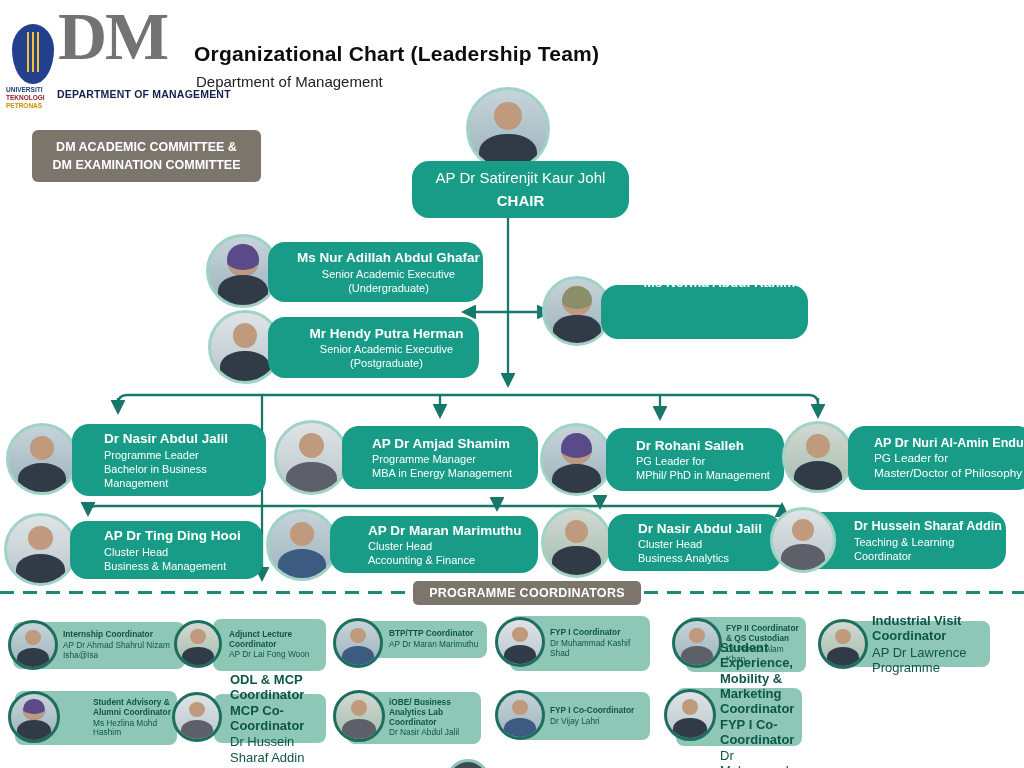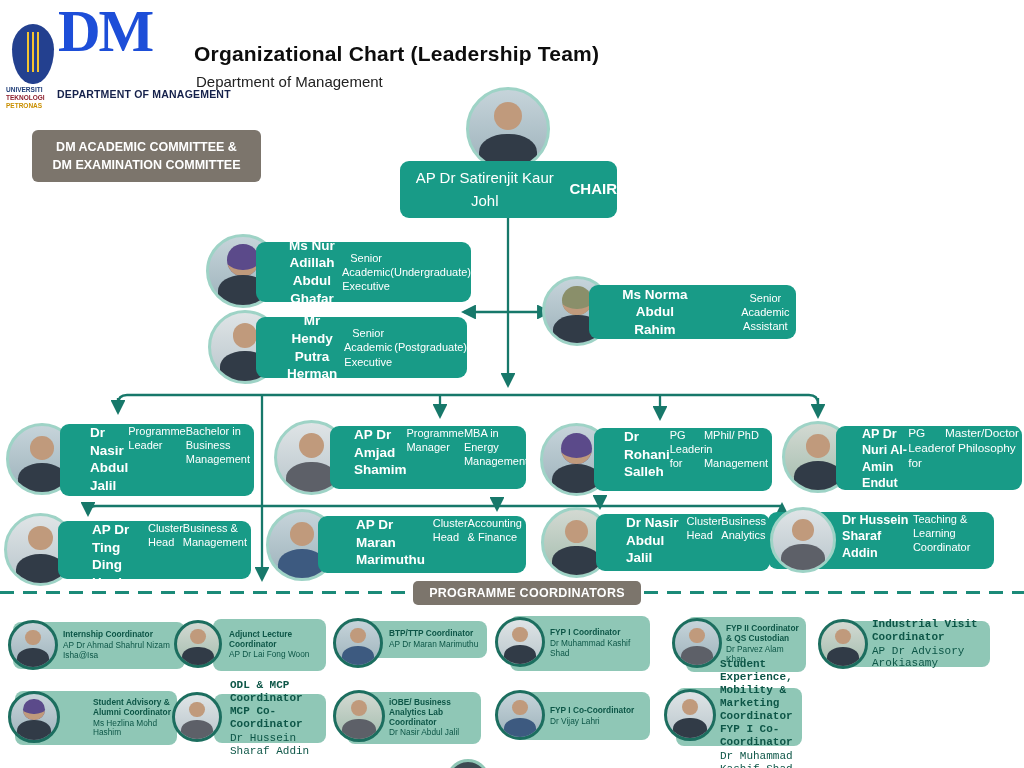--- a/index.html
+++ b/index.html
@@ -12,32 +12,32 @@
   .abs{position:absolute;}
   
   .logo-shield{left:12px;top:24px;width:42px;height:60px;background:#23408f;
     border-radius:50% 50% 48% 48% / 42% 42% 58% 58%;}
   .logo-shield::after{content:"";position:absolute;left:15px;top:8px;width:12px;height:40px;
     background:repeating-linear-gradient(90deg,#f4c430 0 2px,transparent 2px 5px);}
   .logo-university{left:6px;top:86px;width:58px;font-size:6.5px;font-weight:bold;line-height:1.25;text-align:left;}
   .logo-university .u1{color:#1e3c77;display:block;} .logo-university .u2{color:#8d1f2d;display:block;}
   .logo-university .u3{color:#c98f00;display:block;}
   .dm-big{left:58px;top:2px;font-family:"Liberation Serif",serif;font-weight:bold;
-    font-size:59px;color:#1d4ed8;letter-spacing:-2px;line-height:1;}
+    font-size:68px;color:#737373;letter-spacing:-2px;line-height:1;}
   .dm-sub{left:57px;top:88px;font-size:10.5px;font-weight:bold;color:#15214b;letter-spacing:.2px;}
   .page-title{left:194px;top:42px;font-size:21px;font-weight:800;color:#0d0d0d;letter-spacing:.2px;}
   .page-subtitle{left:196px;top:73px;font-size:15px;color:#222;}
   
   .graybox{background:var(--gray);color:#fff;border-radius:6px;display:flex;flex-direction:column;
     align-items:center;justify-content:center;text-align:center;}
   .committee{left:32px;top:130px;width:229px;height:52px;font-size:12.5px;font-weight:bold;line-height:1.45;}
   .banner{left:413px;top:581px;width:228px;height:24px;font-size:12.5px;font-weight:bold;letter-spacing:.3px;border-radius:5px;}
   
-  .tealcard{position:absolute;background:var(--teal);border-radius:9px;color:#fff;
-    display:flex;flex-direction:row;justify-content:center;box-sizing:border-box;}
+  .tealcard{position:absolute;background:var(--teal);border-radius:17px;color:#fff;
+    display:flex;flex-direction:column;justify-content:center;box-sizing:border-box;margin-left:12px;}
   .tealcard.center{align-items:center;text-align:center;}
   .lname{font-weight:bold;font-size:13.5px;line-height:1.3;}
   .lrole,.ldetail{font-size:11px;line-height:1.28;}
   .tight .lname{font-size:12.6px;} .tight .lrole,.tight .ldetail{font-size:11.8px;}
   .chaircard{font-size:15px;line-height:1.5;}
   .chaircard .crole{font-weight:bold;}
   
   .avatar{position:absolute;border-radius:50%;overflow:hidden;box-sizing:border-box;
     border:3px solid var(--ring-light);background:linear-gradient(180deg,#c6d4da 0%,#9db2bb 100%);}
   .avatar::before{content:"";position:absolute;width:36%;height:36%;left:32%;top:15%;
@@ -49,21 +49,21 @@
   .avatar.suitgray::after{background:#5d6068;}
   .avatar.suitblue::after{background:#3d5a80;}
   .avatar.bgB{background:linear-gradient(180deg,#d3d9d2 0%,#a3bdae 100%);}
   .avatar.bgC{background:linear-gradient(180deg,#dfe4e6 0%,#b9c6cc 100%);}
   .avatar.ring-dark{border-color:var(--ring-dark);}
   
   .ccard{position:absolute;background:var(--light-card);border-radius:8px;color:var(--card-text);
     display:flex;flex-direction:column;justify-content:center;box-sizing:border-box;}
   .ctitle{font-weight:bold;font-size:8.3px;line-height:1.18;}
   .cname{font-size:8.3px;line-height:1.18;margin-top:1px;}
-  .ccard.small .ctitle,.ccard.small .cname{font-size:11px;font-family:Liberation Mono, monospace;}
+  .ccard.small .ctitle,.ccard.small .cname{font-size:13px;}
   
   .dashline{left:0;top:591px;width:1024px;height:3px;
     background:repeating-linear-gradient(90deg,#1b8a78 0 14px,transparent 14px 23px);}
   .peek{left:446px;top:759px;width:38px;height:38px;border-radius:50%;
     background:#3c4b52;border:3px solid var(--light-card);}
   svg.connectors{position:absolute;left:0;top:0;pointer-events:none;}
 </style>
 </head>
 <body>
 
@@ -215,21 +215,21 @@
 <div class="avatar ring-dark bgC" style="left:495px;top:617px;width:50px;height:50px;"></div>
 
 <div class="ccard" style="left:686px;top:617px;width:120px;height:55px;padding-left:40px;padding-right:3px;">
   <div class="ctitle">FYP II Coordinator &amp; QS Custodian</div>
   <div class="cname">Dr Parvez Alam Khan</div>
 </div>
 <div class="avatar ring-dark suitgray" style="left:672px;top:618px;width:50px;height:50px;"></div>
 
 <div class="ccard small" style="left:832px;top:621px;width:158px;height:46px;padding-left:40px;padding-right:3px;">
   <div class="ctitle">Industrial Visit Coordinator</div>
-  <div class="cname">AP Dr Advisory Arokiasamy</div>
+  <div class="cname">AP Dr Lawrence Programme</div>
 </div>
 <div class="avatar ring-dark bgB" style="left:818px;top:619px;width:50px;height:50px;"></div>
 
 <div class="ccard" style="left:15px;top:691px;width:162px;height:54px;padding-left:78px;padding-right:3px;">
   <div class="ctitle">Student Advisory &amp; Alumni Coordinator</div>
   <div class="cname">Ms Hezlina Mohd Hashim</div>
 </div>
 <div class="avatar ring-dark hij" style="left:8px;top:691px;width:52px;height:52px;"></div>
 
 <div class="ccard small" style="left:214px;top:694px;width:112px;height:49px;padding-left:16px;padding-right:3px;">

